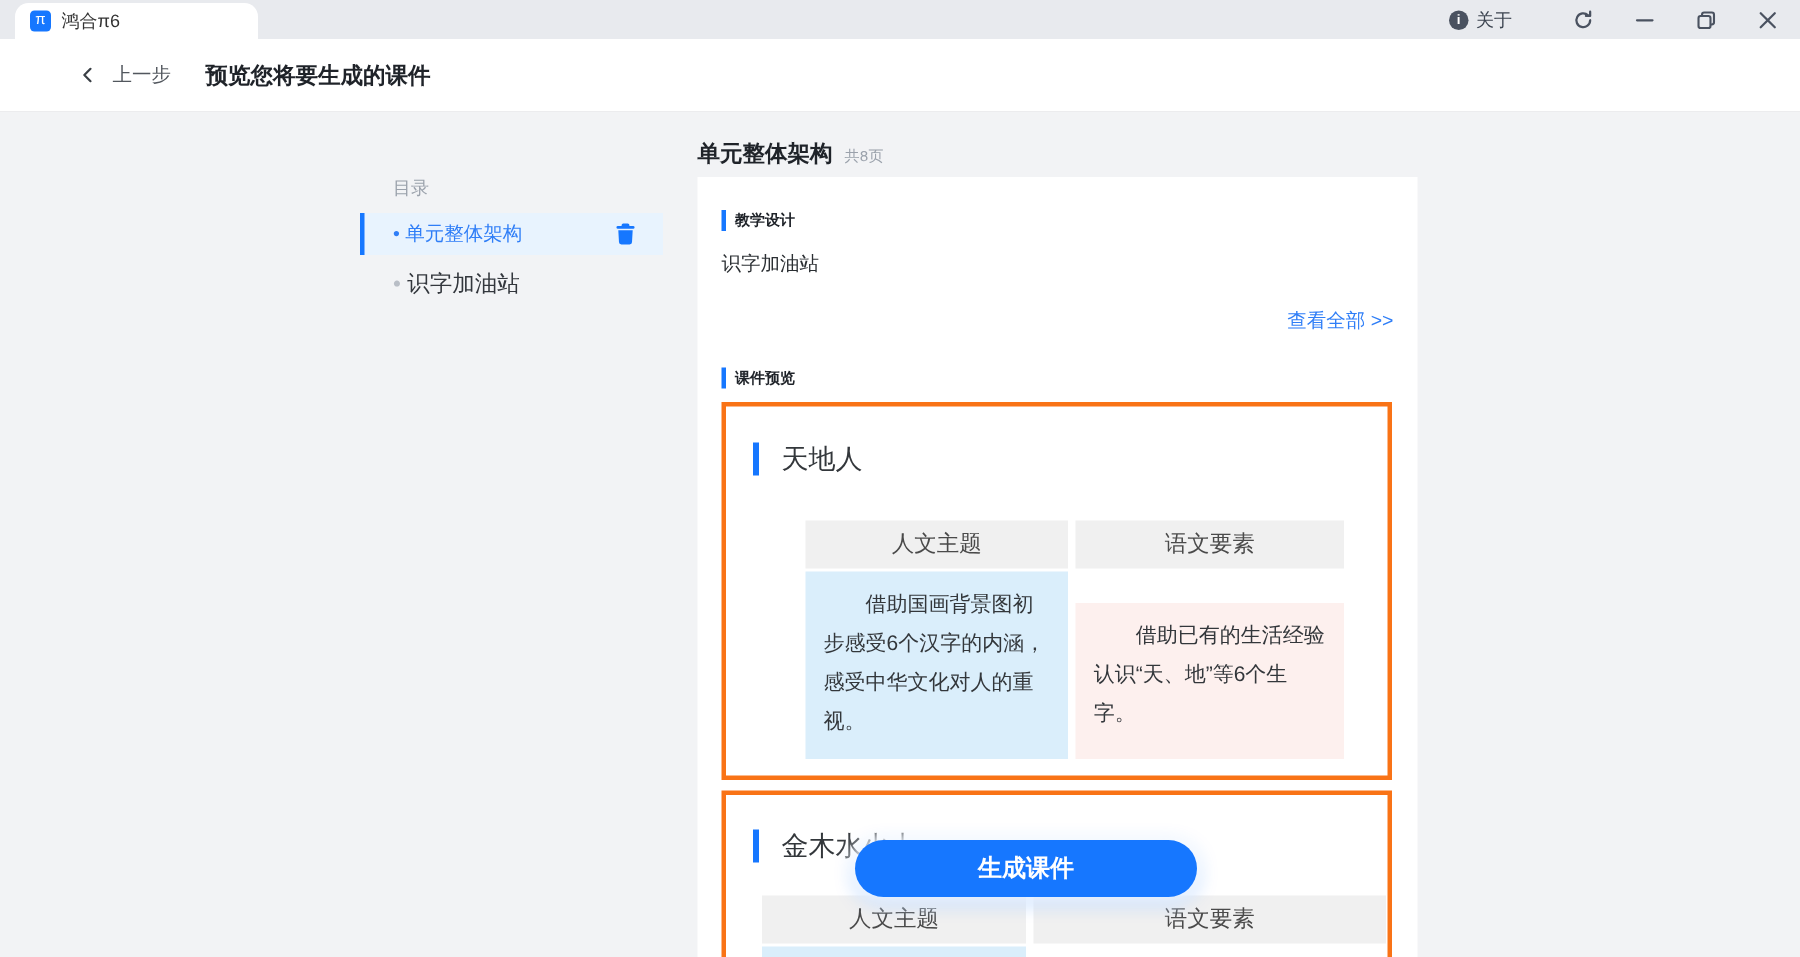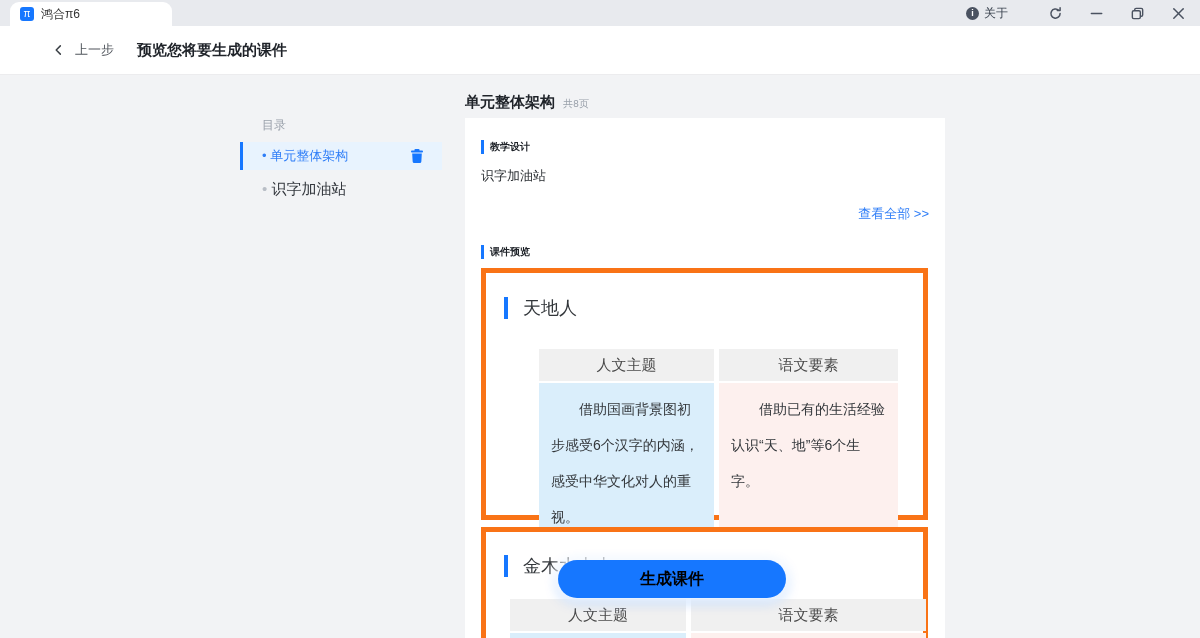--- a/index.html
+++ b/index.html
@@ -48,47 +48,47 @@
   .panel { position:absolute; left:465px; top:43px; width:480px; height:520px; background:#fff; overflow:hidden; }
 
   .sec-head { position:absolute; left:16px; display:flex; align-items:center; gap:6px; }
   .sec-bar { width:3px; height:14px; background:#1677ff; }
   .sec-title { font-size:10px; font-weight:700; color:#1f2329;font-family:Liberation Mono, monospace; }
   .sec1-head { top:22px; }
   .sec1-body { position:absolute; left:16px; top:49px; font-size:13px; color:#2b2f33; }
   .view-all { position:absolute; right:16px; top:87px; font-size:13px; color:#2f7ef7; cursor:pointer; }
   .sec2-head { top:127px;text-align:right; }
 
-  .card { position:absolute; left:16px; width:447px; background:#fff; border:5px solid #f97316; }
+  .card { position:absolute; left:16px; width:447px; background:#fff; border:3px solid #f97316; }
   .card1 { top:150px; height:252px; }
   .card2 { top:409px; height:160px; }
   .card-title-row { position:absolute; left:18px; display:flex; align-items:center; gap:15px; }
   .card1 .card-title-row { top:23px; }
   .card2 .card-title-row { top:22px; }
   .card-title-bar { width:4px; height:22px; background:#1677ff; }
   .card-title { font-family:"Liberation Serif","DejaVu Serif",serif; font-size:18px; color:#33373b; }
 
   .tbl { position:absolute; }
   .tbl1 { left:37px; top:76px; width:375px; }
   .tbl2 { left:8px; top:67px; width:432px; }
   .tbl-row { display:flex; gap:5px;padding-left:16px; }
   .tbl-body-row { margin-top:2px; }
   .tbl-th { height:32px; line-height:32px; text-align:center; background:#f0f0f0;
             font-family:"Liberation Serif","DejaVu Serif",serif; font-size:15px; color:#4a4a4a; }
-  .tbl-td { padding:8px 12px; font-size:14px; line-height:36px; color:#33373b; text-indent:2em; }
+  .tbl-td { padding:8px 12px; font-size:14px; line-height:26px; color:#33373b; text-indent:2em; }
   .tbl1 .col-a { width:183px; } .tbl1 .col-b { width:187px; }
   .tbl2 .col-a { width:183px; } .tbl2 .col-b { width:244px; }
   .tbl1 .tbl-td { min-height:104px; }
   .tbl2 .tbl-td { min-height:40px; padding-top:5px; }
   .cell-blue { background:#daeefb; }
-  .cell-pink { background:#fdf0ee; }
-
-  
-  .generate-btn { position:absolute; left:558px; top:485px; width:228px; height:38px; border:none;
-      border-radius:19px; background:#1677ff; color:#000000; font-size:16px; font-weight:700;
+  .cell-pink { background:#fdf0ee;margin-top:21px; }
+
+  
+  .generate-btn { position:absolute; left:570px; top:485px; width:228px; height:38px; border:none;
+      border-radius:19px; background:#1677ff; color:#ffffff; font-size:16px; font-weight:700;
       font-family:"Liberation Sans","DejaVu Sans",sans-serif; cursor:pointer;
       box-shadow:0 0 10px 5px rgba(255,255,255,0.85), 0 3px 12px rgba(22,119,255,0.5); }
 </style>
 </head>
 <body>
 
 <div class="screen">
 
   <div class="titlebar">
     <div class="tab">

